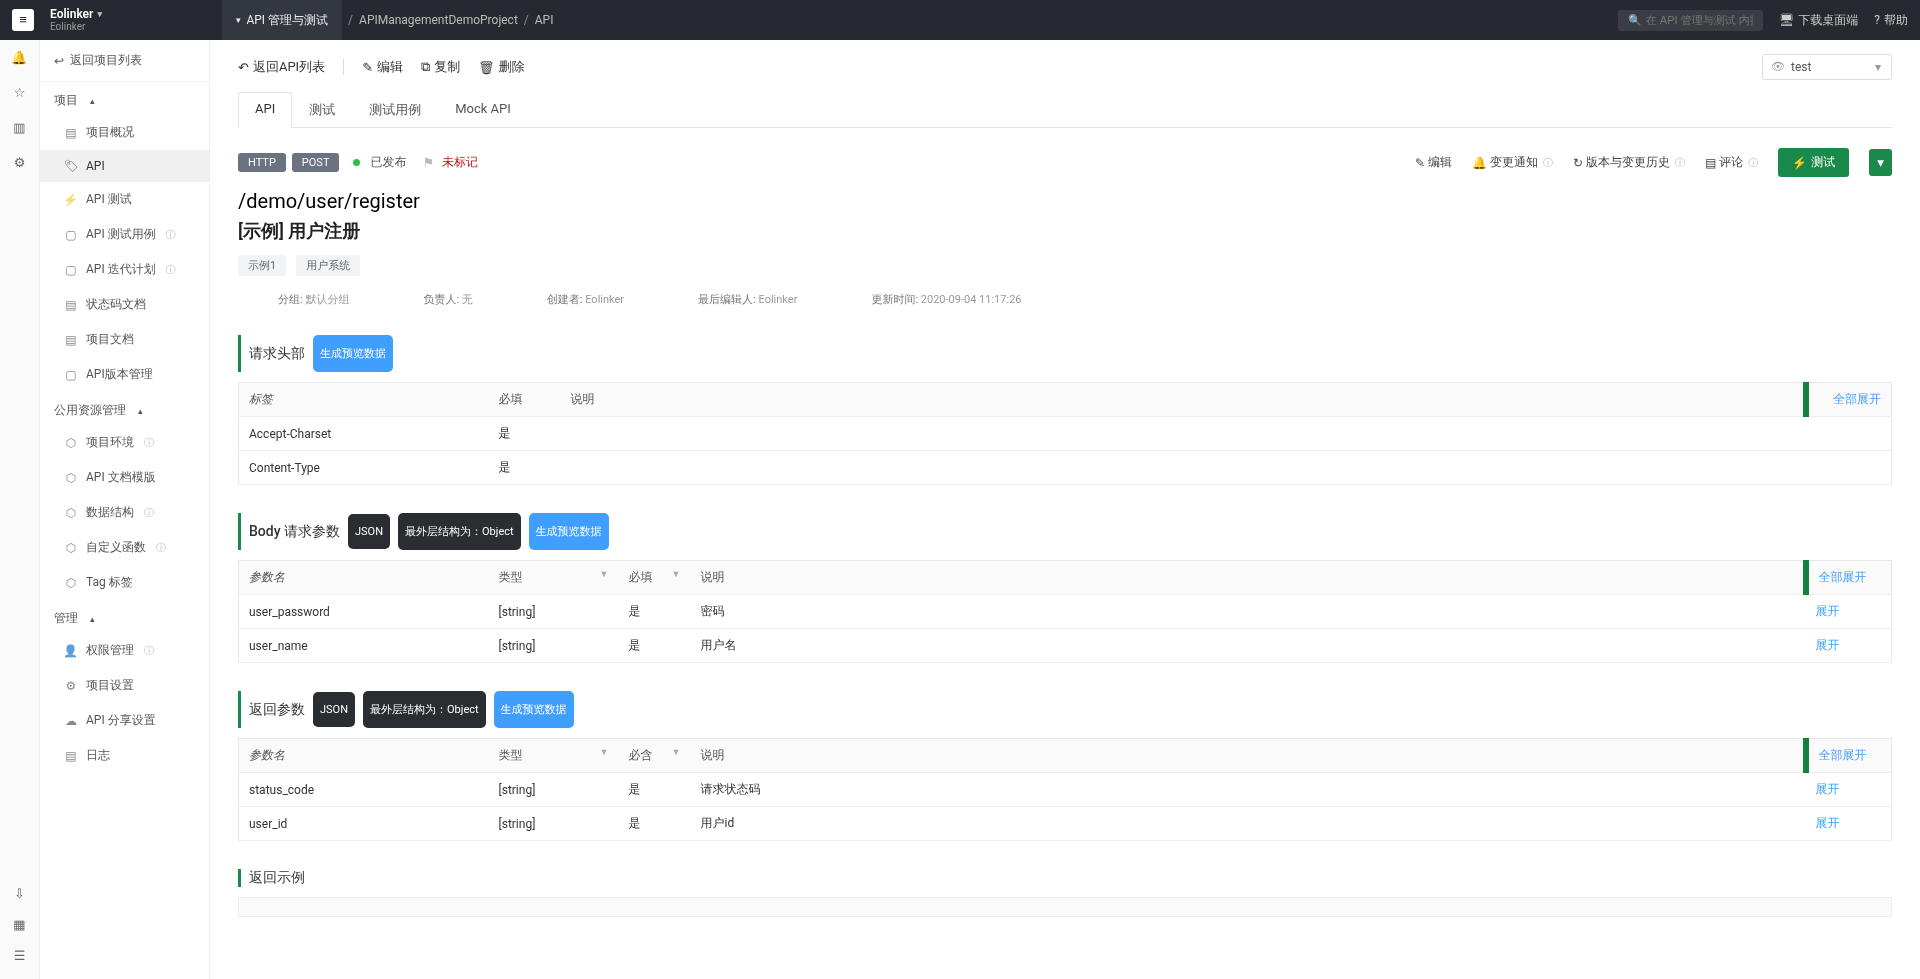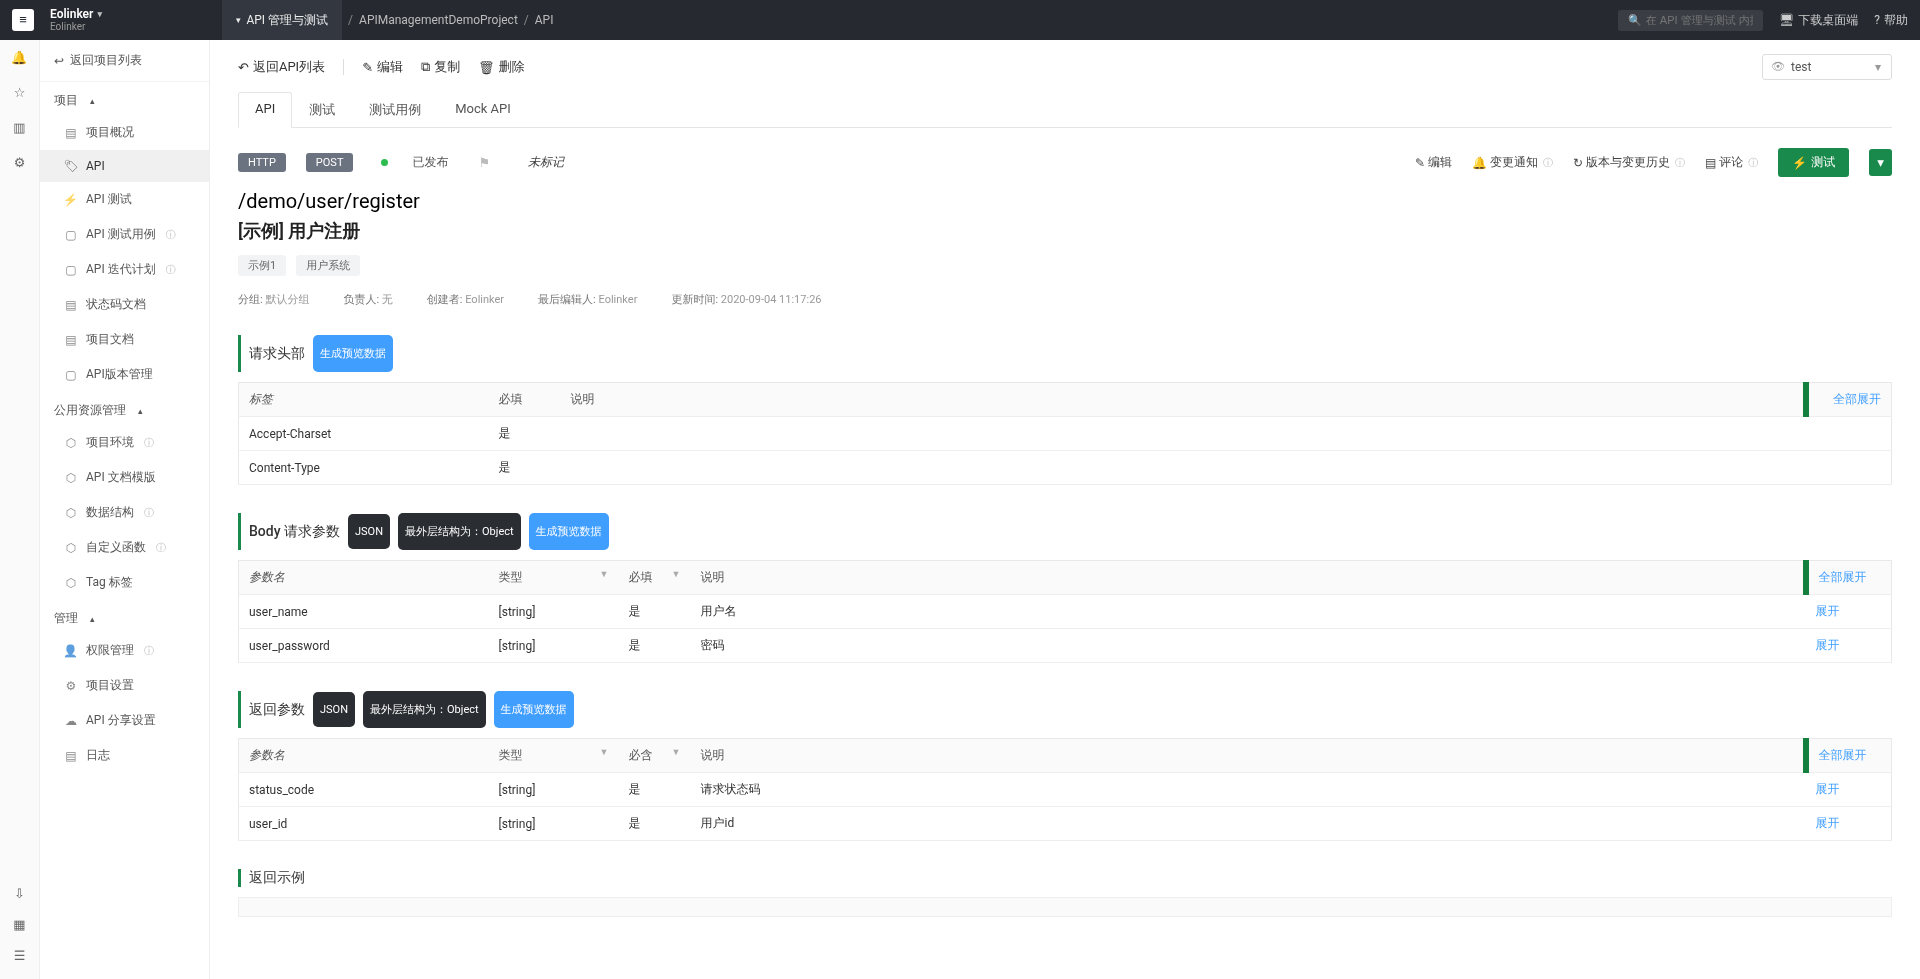--- a/index.html
+++ b/index.html
@@ -31,38 +31,38 @@
 .toolbar { display:flex; align-items:center; padding:14px 0 8px; gap:18px; }
 .tb-link { display:flex; align-items:center; gap:4px; color:#333; font-size:13px; cursor:pointer; }
 .tb-sep { width:1px; height:16px; background:#ddd; }
 .env-select { margin-left:auto; border:1px solid #ddd; border-radius:3px; padding:5px 46px 5px 28px; font-size:12px; color:#555; position:relative; min-width:130px; }
 .env-select::before { content:"👁"; position:absolute; left:8px; top:5px; font-size:11px; color:#999;}
 .env-select::after { content:"▾"; position:absolute; right:10px; top:5px; color:#999; }
 .tabs { display:flex; border-bottom:1px solid #e5e5e5; margin-top:4px; }
 .tab { padding:8px 16px; font-size:13px; color:#555; cursor:pointer; border:1px solid transparent; border-bottom:none; }
 .tab.active { color:#333; border-color:#e5e5e5; border-bottom:1px solid #fff; margin-bottom:-1px; background:#fff; border-radius:3px 3px 0 0; }
 .api-header { margin-top:20px; }
-.badge-row { display:flex; align-items:center; gap:20px; }
+.badge-row { display:flex; align-items:center; gap:6px; }
 .badge { padding:3px 10px; border-radius:3px; font-size:11px; color:#fff; }
 .badge.http { background:#6b7280; }
 .badge.post { background:#6b7280; }
 .status-dot { width:7px; height:7px; border-radius:50%; background:#2dbd4f; display:inline-block; margin-left:8px;}
 .status-text { font-size:12px; color:#555; margin-left:4px; }
 .flag { color:#bbb; margin-left:10px; }
-.flag-text { font-size:12px; color:#404040; margin-left:18px;font-style:italic;}
+.flag-text { font-size:12px; color:#b91c1c; margin-left:2px;}
 .meta-actions { margin-left:auto; display:flex; align-items:center; gap:20px; }
 .meta-action { font-size:12px; color:#444; display:flex; align-items:center; gap:3px; cursor:pointer;}
 .test-btn { background:#1a8a4c; color:#fff; border:none; padding:6px 14px; border-radius:3px; font-size:12px; cursor:pointer; display:flex; align-items:center; gap:4px;}
 .test-dd { background:#1a8a4c; color:#fff; border:none; padding:6px 8px; border-radius:3px; cursor:pointer; }
 .api-path { font-size:20px; color:#000000; margin-top:12px; font-weight:400;}
 .api-title { font-size:18px; font-weight:600; color:#222; margin-top:6px; }
 .tag-row { margin-top:12px; display:flex; gap:10px; }
 .pill { background:#f2f3f5; padding:3px 10px; border-radius:3px; font-size:11px; color:#666; }
 .meta-row { margin-top:16px; display:flex; gap:34px; font-size:11px; color:#999; }
-.meta-row span b { color:#777; font-weight:normal; }
+.meta-row span b { color:#777; font-weight:normal;margin-left:40px; }
 .section-title { margin-top:28px; display:flex; align-items:center; gap:8px; border-left:3px solid #1a8a4c; padding-left:8px; }
 .section-title h3 { font-size:14px; font-weight:500; color:#333; }
 .mini-badge { background:#409eff; color:#fff; font-size:11px; padding:11px 7px; border-radius:5px; cursor:pointer; }
 .mini-badge.dark { background:#2a2d31; }
 table { width:100%; border-collapse:collapse; margin-top:10px; font-size:12px; border:1px solid #e8e8e8; }
 th,td { text-align:left; padding:8px 10px; border-bottom:1px solid #eee; }
 th { background:#fafafa; color:#555; font-weight:500; }
 .th-dd { float:right; color:#aaa; font-size:9px; }
 .link { color:#409eff; cursor:pointer; }
 .col-tag { width:250px;font-style:italic; }
@@ -339,31 +339,31 @@
           <tr>
         <th class="col-tag">参数名</th>
         <th class="col-type"><span>类型</span><span class="th-dd">▼</span></th>
         <th class="col-req"><span>必填</span><span class="th-dd">▼</span></th>
         <th class="col-desc">说明</th>
         <th class="col-act"><span class="link">全部展开</span></th>
       </tr>
         </thead>
       <tbody>
         <tr>
+            <td>user_password</td>
+            <td>[string]</td>
+            <td>是</td>
+            <td>密码</td>
+            <td><span class="link">展开</span></td>
+          </tr>
+        <tr>
             <td>user_name</td>
             <td>[string]</td>
             <td>是</td>
             <td>用户名</td>
-            <td><span class="link">展开</span></td>
-          </tr>
-        <tr>
-            <td>user_password</td>
-            <td>[string]</td>
-            <td>是</td>
-            <td>密码</td>
             <td><span class="link">展开</span></td>
           </tr>
       </tbody>
     </table>
 
     <div class="section-title">
       <h3>返回参数</h3>
       <span class="mini-badge dark">JSON</span>
       <span class="mini-badge dark">最外层结构为：Object</span>
       <span class="mini-badge">生成预览数据</span>

